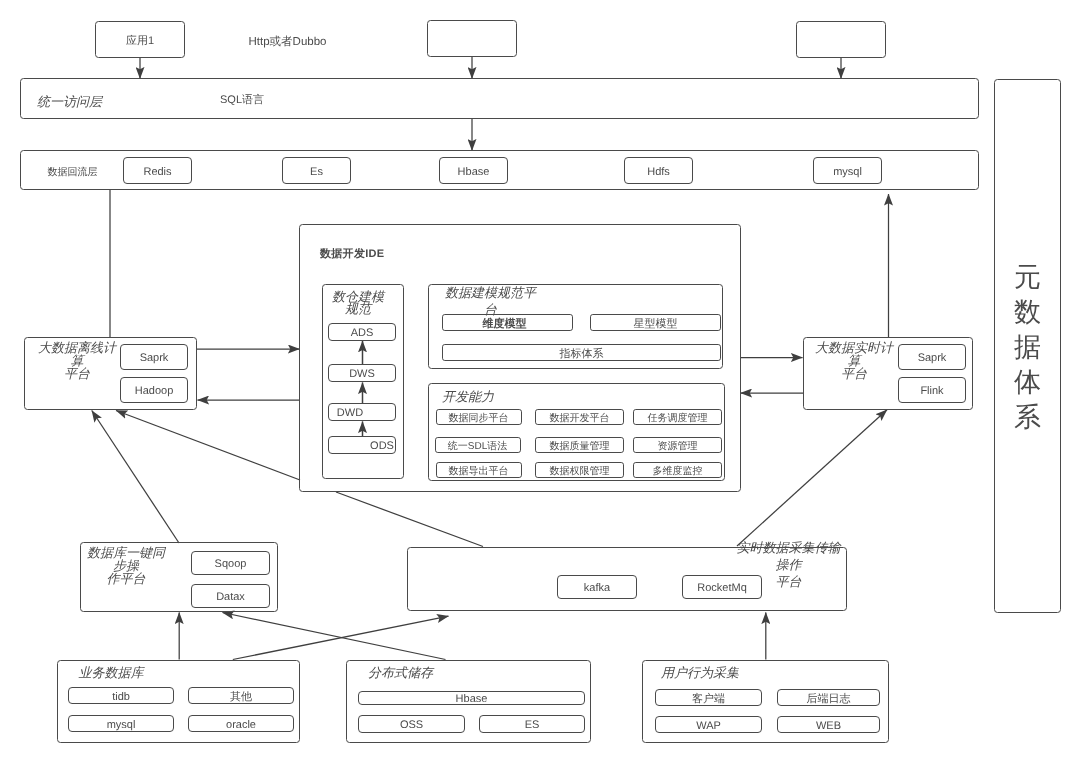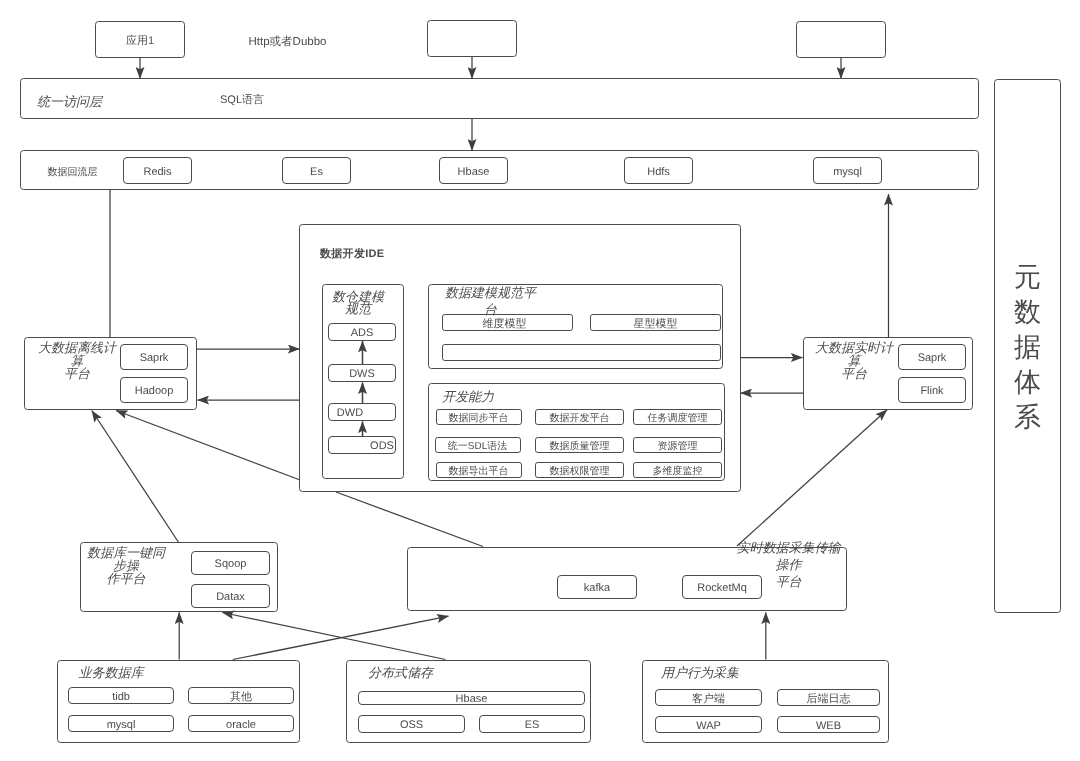--- a/index.html
+++ b/index.html
@@ -116,26 +116,27 @@
   <div class="node r3" style="left:328px;top:403px;width:68px;height:18px;"></div>
   <div class="tx f11" style="left:328px;top:403px;width:44px;height:18px;">DWD</div>
 
   <div class="node r3" style="left:328px;top:436px;width:68px;height:18px;"></div>
   <div class="tx f11" style="left:348px;top:436px;width:68px;height:18px;">ODS</div>
 
   <div class="node" style="left:427.5px;top:284px;width:295.5px;height:84.5px;"></div>
   <div class="tx f105" style="left:443px;top:292px;width:95px;height:16px;justify-content:flex-start;">数据建模规范平台</div>
 
   <div class="node r25" style="left:442px;top:314px;width:131px;height:17px;"></div>
-  <div class="tx f11" style="left:442px;top:314px;width:125px;height:17px;">维度模型</div>
+  <div class="tx f11" style="left:442px;top:314px;width:125px;height:17px;font-weight:bold;">维度模型</div>
 
   <div class="node r25" style="left:590px;top:314px;width:131px;height:17px;"></div>
   <div class="tx f11" style="left:590px;top:314px;width:131px;height:17px;">星型模型</div>
 
   <div class="node r25" style="left:442px;top:344px;width:279px;height:17px;"></div>
+  <div class="tx f11" style="left:442px;top:344px;width:279px;height:17px;">指标体系</div>
 
   <div class="node" style="left:428px;top:383px;width:297px;height:97.5px;"></div>
   <div class="tx f105" style="left:442px;top:388px;width:60px;height:16px;justify-content:flex-start;">开发能力</div>
 
   <div class="node r25" style="left:435.5px;top:409px;width:86px;height:15.5px;"></div>
   <div class="tx f10" style="left:435.5px;top:409px;width:86px;height:15.5px;">数据同步平台</div>
   <div class="node r25" style="left:535px;top:409px;width:89px;height:15.5px;"></div>
   <div class="tx f10" style="left:535px;top:409px;width:89px;height:15.5px;">数据开发平台</div>
   <div class="node r25" style="left:633px;top:409px;width:89px;height:15.5px;"></div>
   <div class="tx f10" style="left:633px;top:409px;width:89px;height:15.5px;">任务调度管理</div>

